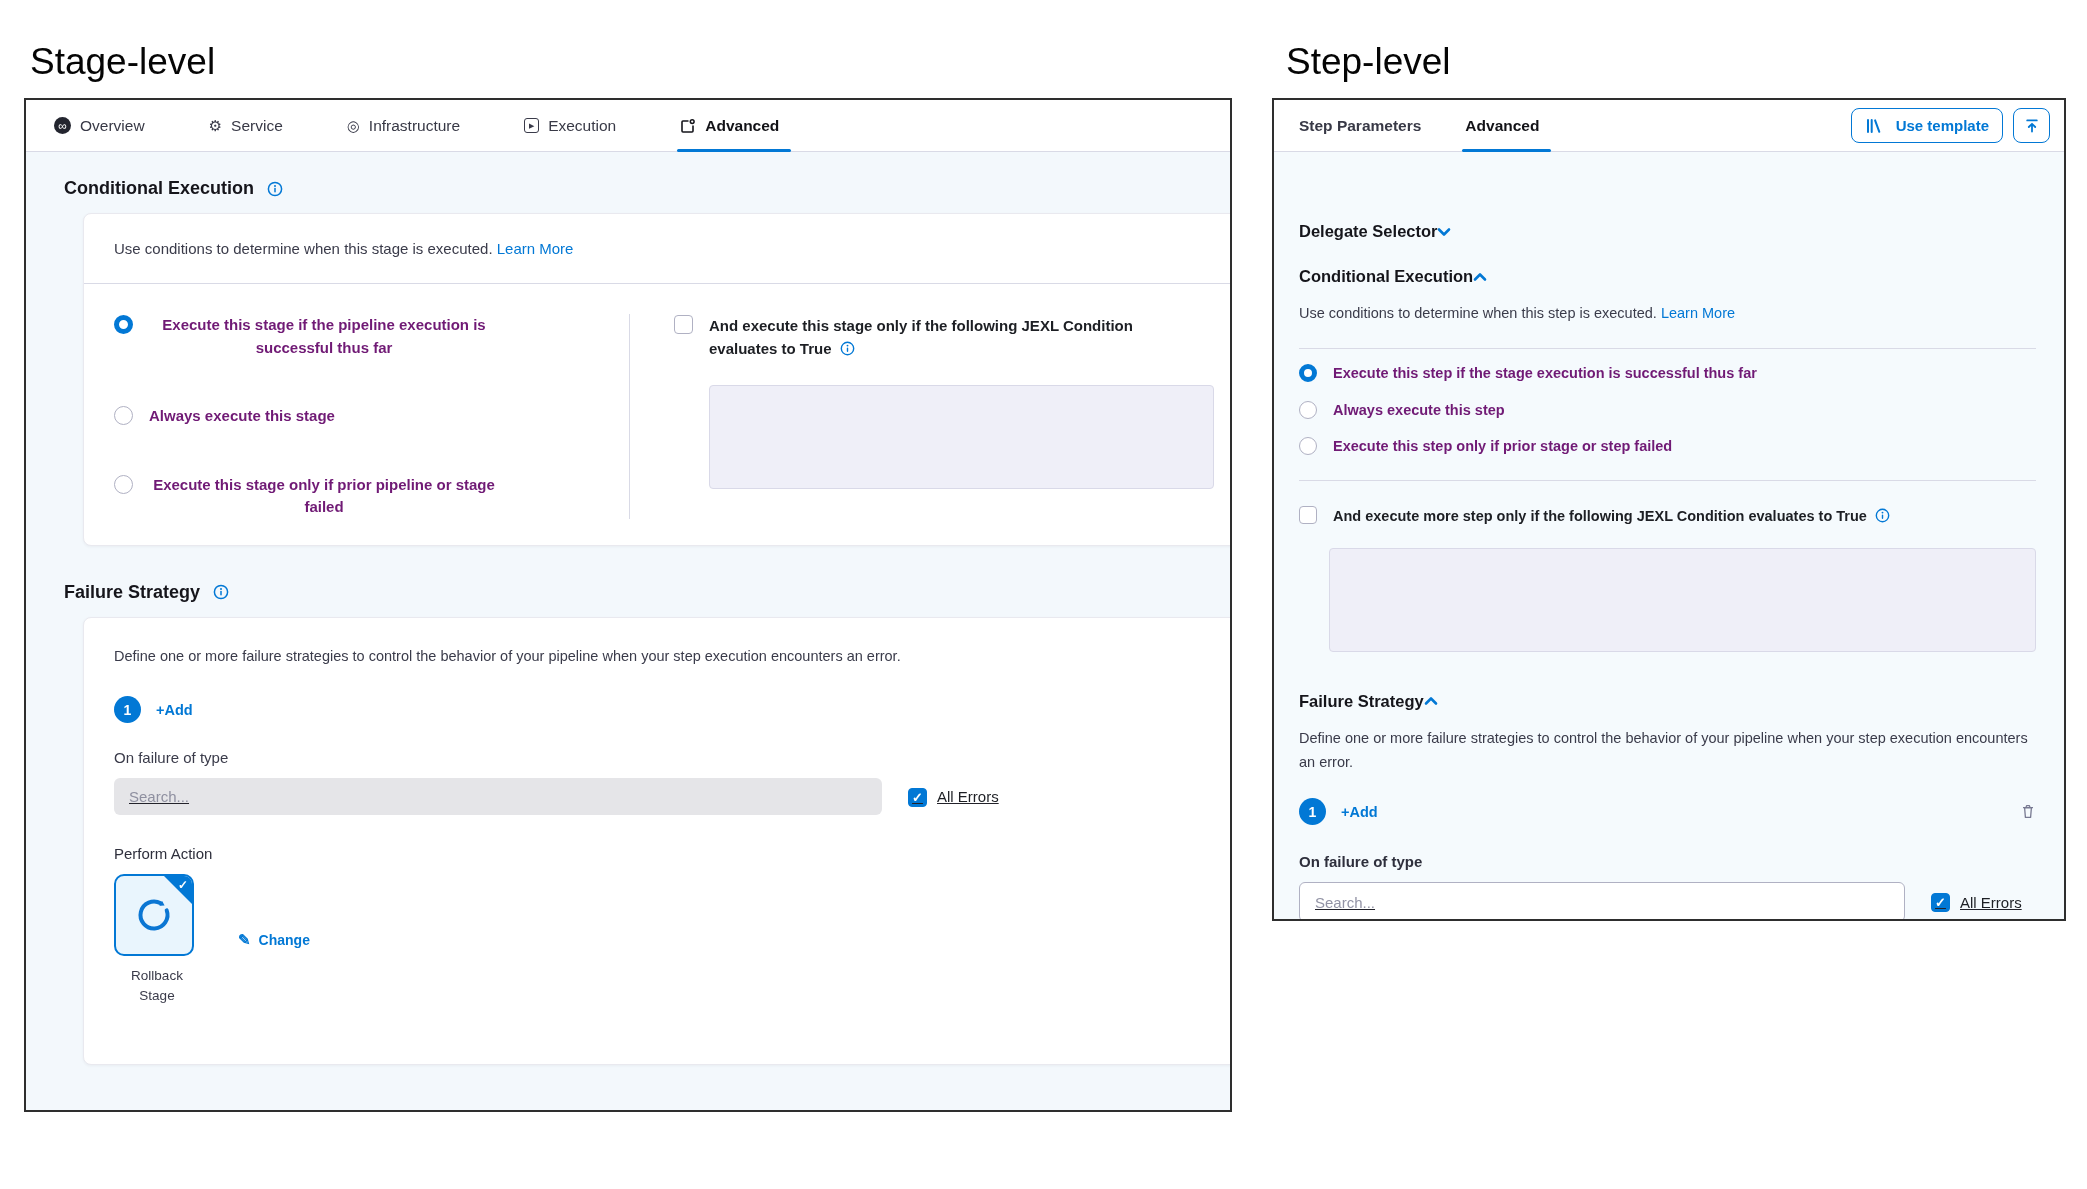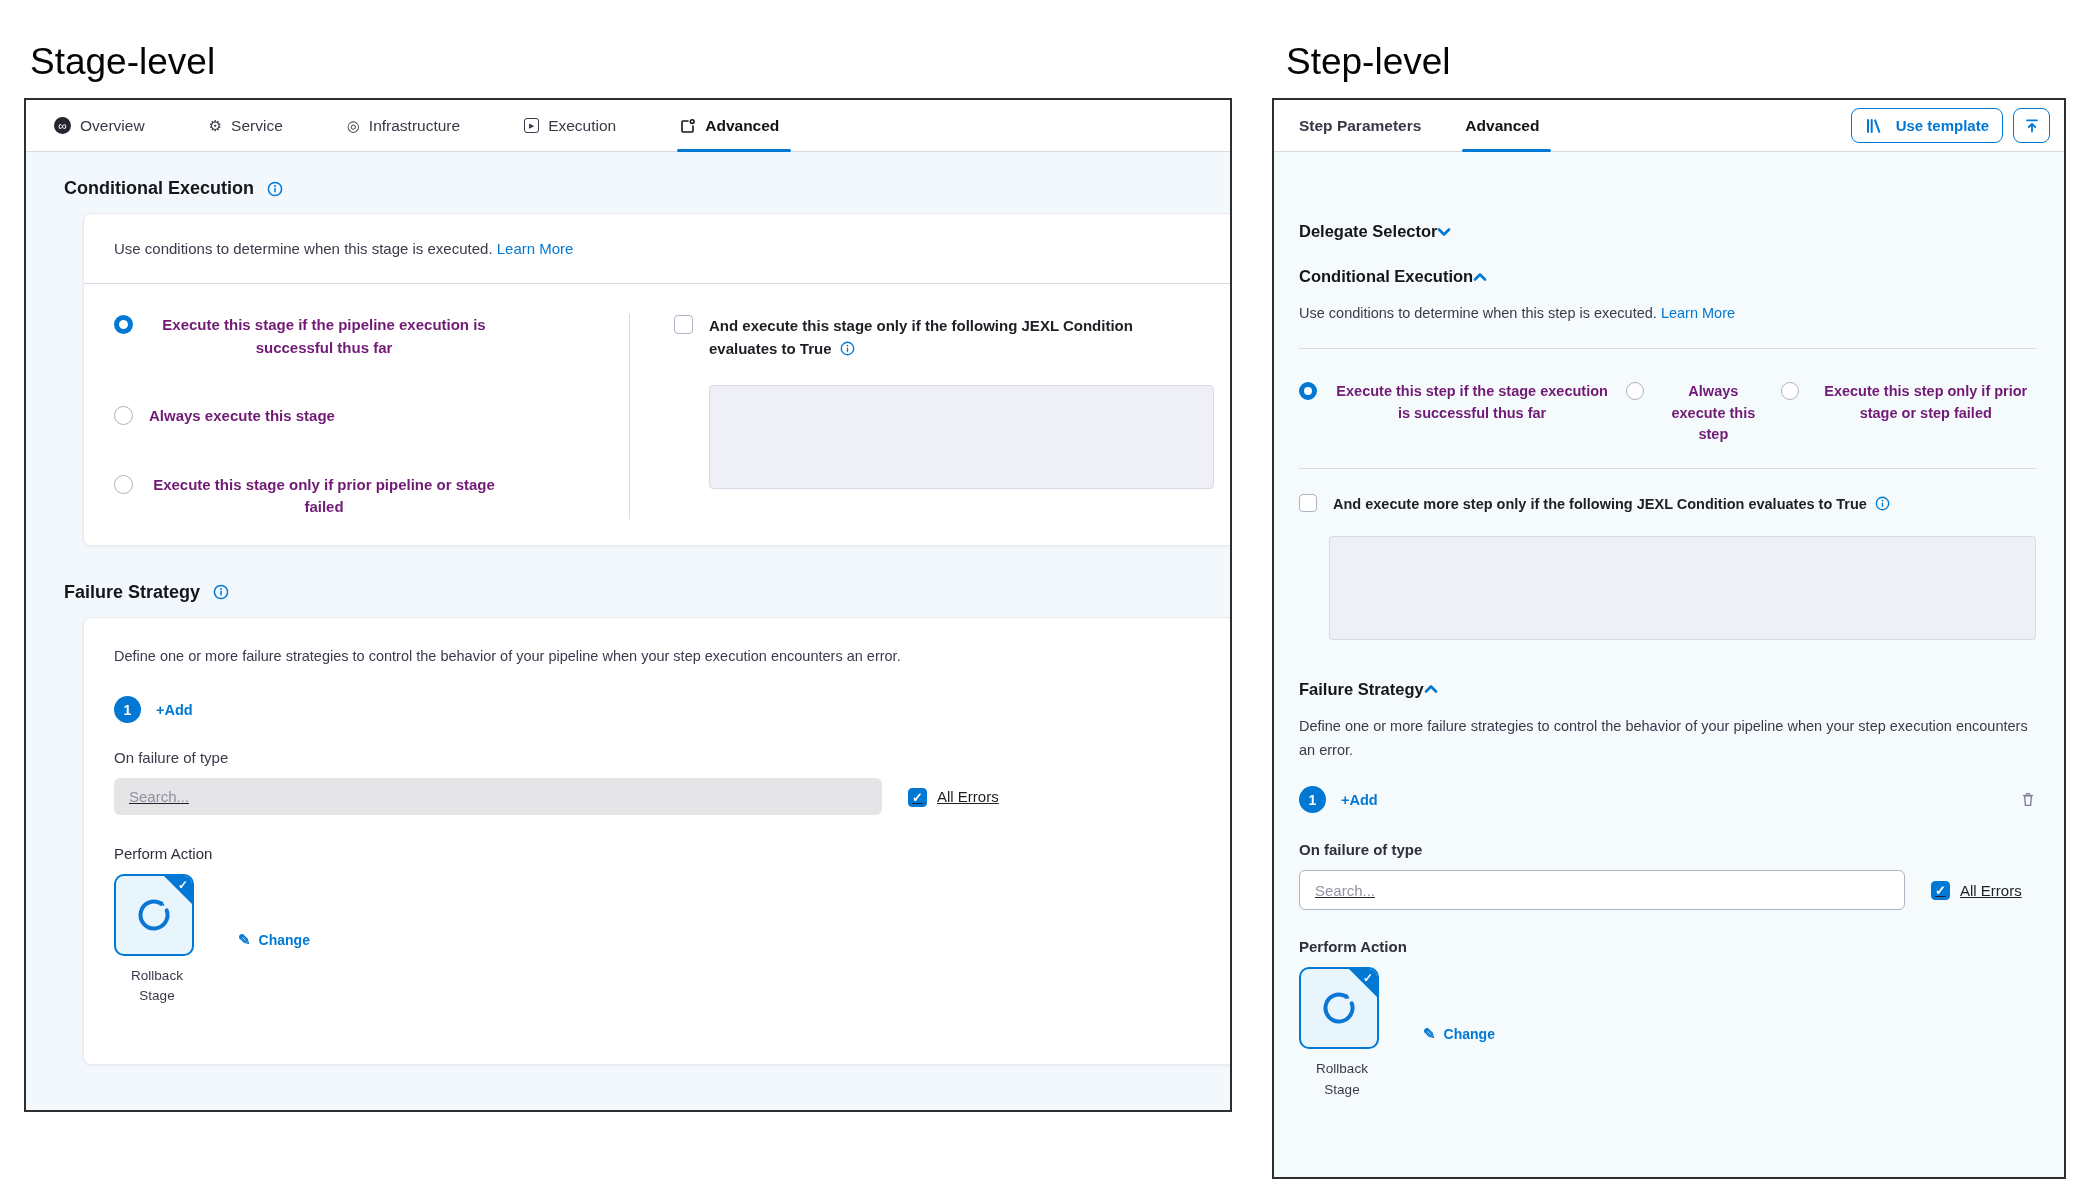--- a/index.html
+++ b/index.html
@@ -7,21 +7,21 @@
   body {
     width:2087px; height:1189px; position:relative; background:#ffffff;
     font-family:"Liberation Sans", sans-serif; color:#22222a;
   }
   .page-title { position:absolute; top:12px; font-size:37px; color:#050505;margin-top:29px; }
   #stage-title { left:30px; }
   #step-title  { left:1286px; }
 
   .panel { position:absolute; background:#fff; border:2px solid #2e2e2e; overflow:hidden; }
   #stage-panel { left:24px;  top:98px; width:1208px; height:1014px; }
-  #step-panel  { left:1272px; top:98px; width:794px;  height:1081px; }
+  #step-panel  { left:1272px; top:98px; width:794px;  height:823px; }
 
   
   .tabbar { height:52px; display:flex; align-items:center; background:#fff; border-bottom:1px solid #d9dae6; }
   #stage-panel .tabbar { padding-left:28px; gap:64px; }
   #step-panel  .tabbar { padding:0 14px 0 25px; gap:44px; }
   .tab { display:flex; align-items:center; gap:9px; font-size:15.5px; color:#383946; font-weight:500;
          position:relative; height:100%; cursor:pointer; white-space:nowrap; }
   .tab.active { font-weight:bold; color:#121217; }
   .tab .underline { position:absolute; left:-3px; right:-12px; bottom:-1px; height:3px; background:#0278d5; border-radius:2px; }
   .tabicon { color:#3a3b4a; font-size:15px; line-height:1; display:inline-flex; }
@@ -86,21 +86,21 @@
   .pencil { font-size:15px; }
   .tile-caption { width:86px; text-align:center; font-size:13.5px; color:#3a3b4a; margin-top:10px; line-height:1.5; }
 
   
   .body-step { background:#f5fafd; height:calc(100% - 52px); padding:70px 28px 0 25px; }
   .collapse-row { display:flex; align-items:center; gap:0; font-size:16.5px; font-weight:bold;
                   color:#15151b; cursor:pointer; }
   .mb26 { margin-bottom:26px; }
   .step-desc { font-size:14.5px; color:#3a3b4a; margin-top:16px; line-height:1.65; }
   .divider { height:1px; background:#d9dae6; margin-top:22px; }
-  .step-radios { display:flex; gap:15px; margin-top:32px; }
+  .step-radios { display:flex; flex-direction:column; gap:15px; margin-top:14px; }
   .step-radios .radio-label, .step-check .check-label { font-size:14.5px; max-width:700px; }
   .step-radios .radio, .step-check .checkbox { width:18px; height:18px; }
   .step-radios .radio.selected { border-width:5px; }
   .step-check { margin-top:24px; }
   .step-jexl-box { margin:20px 0 0 30px; height:104px; background:#efeff8;
                    border:1px solid #d9d9e8; border-radius:4px; cursor:text; }
   .mt40 { margin-top:40px; }
   .badge-row .trash { margin-left:auto; cursor:pointer; display:inline-flex; }
   .info-icon { display:inline-flex; vertical-align:-2px; margin-left:4px; cursor:pointer; }
   .chev { display:inline-flex; }

